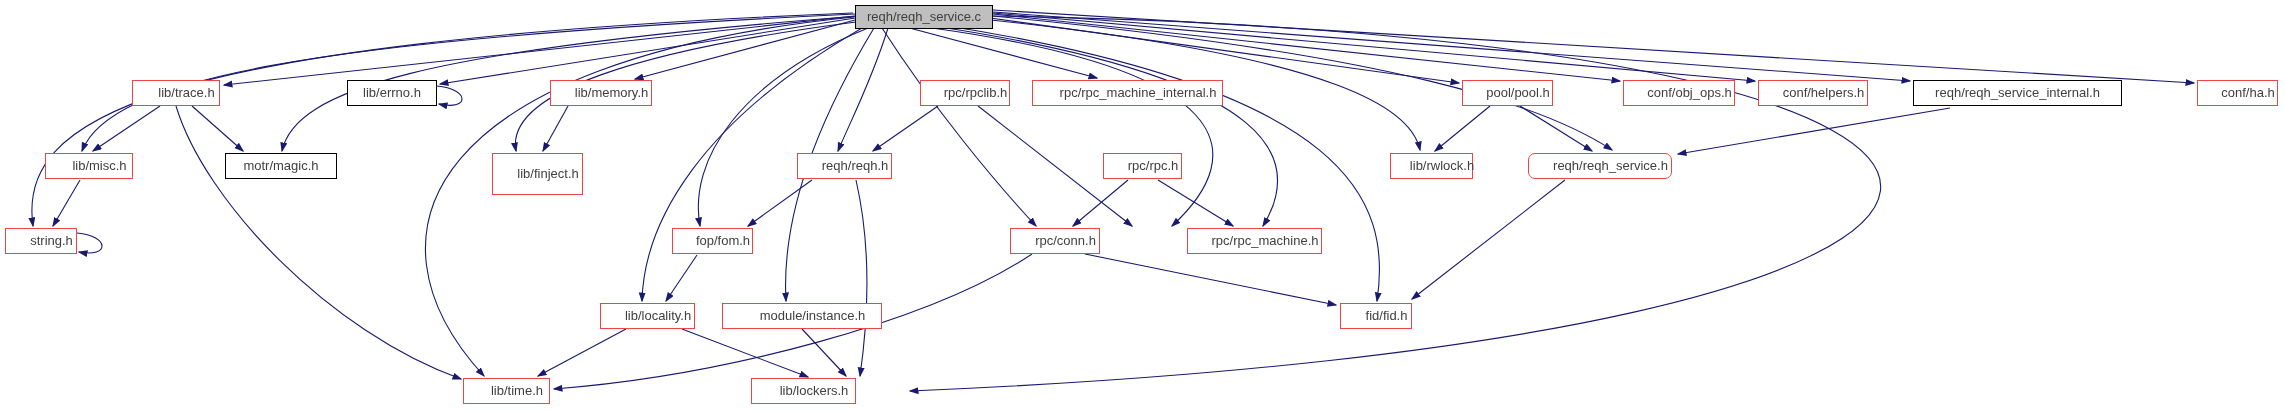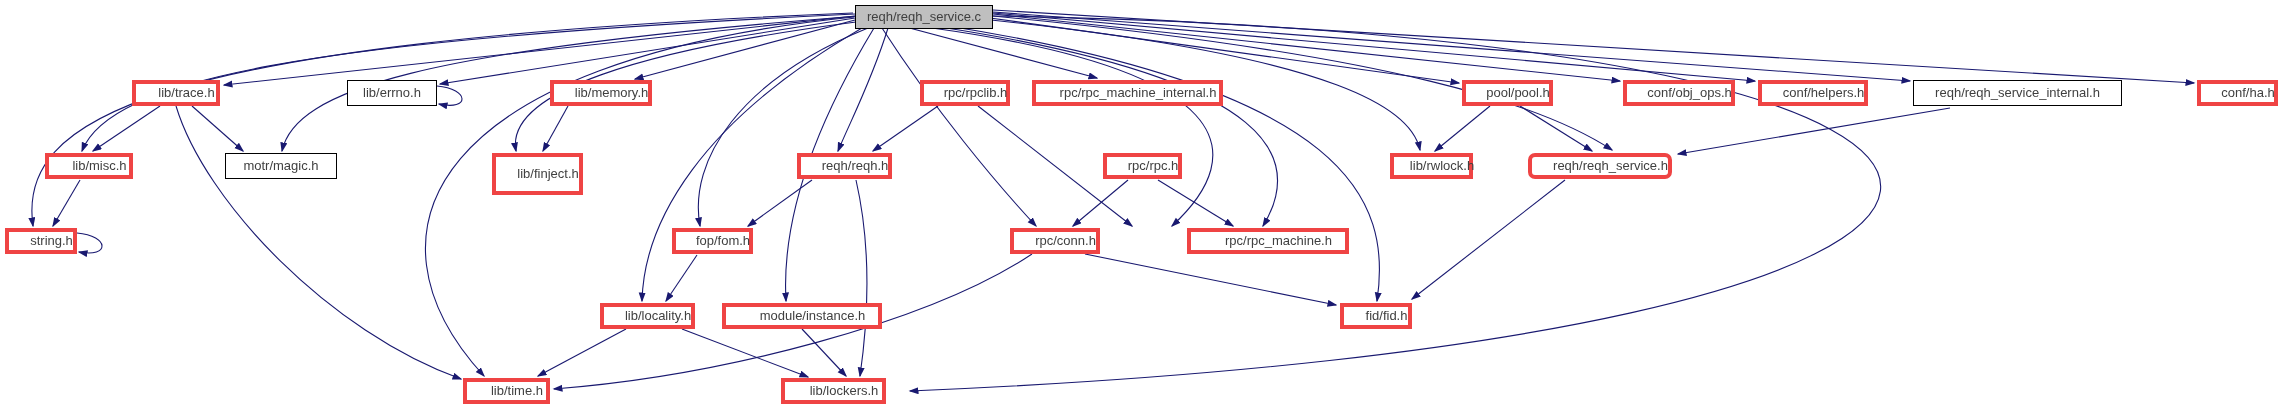--- a/index.html
+++ b/index.html
@@ -3,21 +3,21 @@
 <meta charset="utf-8">
 <style>
   html,body{margin:0;padding:0;background:#ffffff;}
   #graph{position:relative;width:2285px;height:411px;background:#ffffff;overflow:hidden;
          font-family:"Liberation Sans", sans-serif;}
   #edge-layer{position:absolute;left:0;top:0;width:2285px;height:411px;}
   .node{position:absolute;box-sizing:border-box;background:#ffffff;border:1px solid #000000;
         color:#404040;font-size:13px;line-height:16px;text-align:center;
         display:flex;align-items:center;justify-content:center;white-space:nowrap;
         padding:0 4px;cursor:pointer;}
-  .node.red{border:4px solid #ef4444;padding-left:25px;}
+  .node.red{border:1px solid #ef4444;padding-left:25px;}
   .node.root{background:#bfbfbf;border:1px solid #000000;font-weight:normal;cursor:default;}
 </style>
 </head>
 <body>
 
 <div id="graph">
   <svg id="edge-layer" width="2285" height="411" viewBox="0 0 2285 411" xmlns="http://www.w3.org/2000/svg">
     <defs>
       <marker id="arrow" markerWidth="10" markerHeight="8" refX="8.5" refY="3.5" orient="auto" markerUnits="userSpaceOnUse">
         <path d="M0,0 L10,3.5 L0,7 z" fill="#191970"></path>
@@ -89,20 +89,20 @@
       <div class="node red" style="left: 45px; top: 153px; width: 88px; height: 26px;">lib/misc.h</div>
       <div class="node" style="left: 205px; top: 153px; width: 112px; height: 26px; margin-left: 20px;">motr/magic.h</div>
       <div class="node red" style="left: 492px; top: 153px; width: 91px; height: 42px;">lib/finject.h</div>
       <div class="node red" style="left: 797px; top: 153px; width: 95px; height: 26px;">reqh/reqh.h</div>
       <div class="node red" style="left: 1103px; top: 153px; width: 79px; height: 26px;">rpc/rpc.h</div>
       <div class="node red" style="left: 1390px; top: 153px; width: 83px; height: 26px;">lib/rwlock.h</div>
       <div class="node red" style="left: 1528px; top: 153px; width: 144px; height: 26px; border-radius: 7px;">reqh/reqh_service.h</div>
       <div class="node red" style="left: 5px; top: 228px; width: 72px; height: 26px;">string.h</div>
       <div class="node red" style="left: 672px; top: 228px; width: 81px; height: 26px;">fop/fom.h</div>
       <div class="node red" style="left: 1010px; top: 228px; width: 90px; height: 26px;">rpc/conn.h</div>
-      <div class="node red" style="left: 1187px; top: 228px; width: 162px; height: 26px;">rpc/rpc_machine.h</div>
+      <div class="node red" style="left: 1187px; top: 228px; width: 135px; height: 26px;">rpc/rpc_machine.h</div>
       <div class="node red" style="left: 600px; top: 303px; width: 95px; height: 26px;">lib/locality.h</div>
       <div class="node red" style="left: 722px; top: 303px; width: 160px; height: 26px;">module/instance.h</div>
       <div class="node red" style="left: 1340px; top: 303px; width: 72px; height: 26px;">fid/fid.h</div>
       <div class="node red" style="left: 463px; top: 378px; width: 87px; height: 26px;">lib/time.h</div>
-      <div class="node red" style="left: 781px; top: 378px; width: 105px; height: 26px;">lib/lockers.h</div>
+      <div class="node red" style="left: 751px; top: 378px; width: 105px; height: 26px;">lib/lockers.h</div>
     </div>
 </div>
 
 </body></html>

